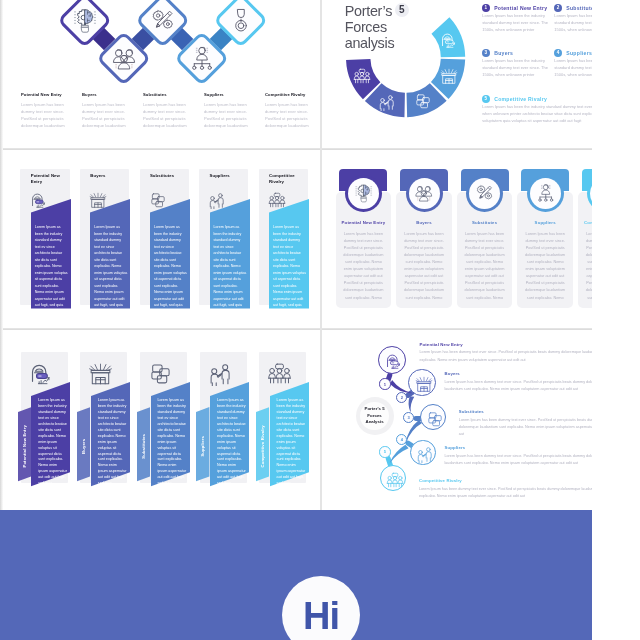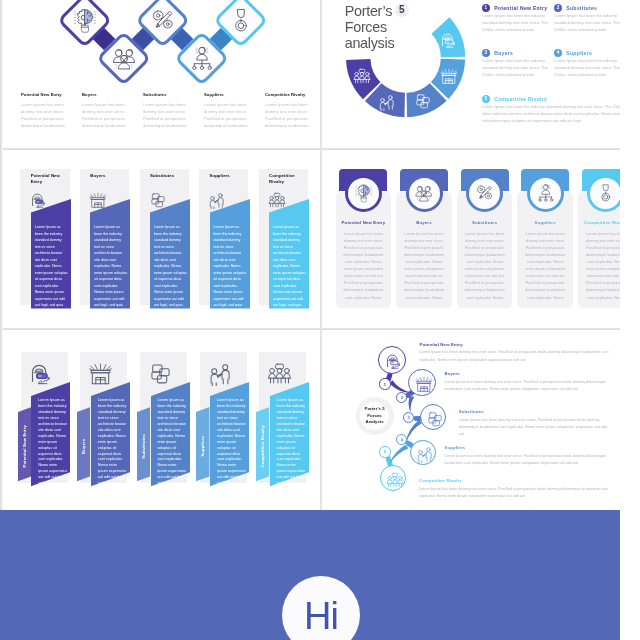--- a/index.html
+++ b/index.html
@@ -1,29 +1,29 @@
 <!DOCTYPE html>
 <html><head>
 <meta charset="utf-8">
 <style>
   html,body{margin:0;padding:0;}
   body{width:640px;height:640px;overflow:hidden;background:#ffffff;
        font-family:"Liberation Sans",sans-serif;}
-  #root{position:relative;width:592px;height:640px;background:#14532d;overflow:hidden;padding-left:28px;}
+  #root{position:relative;width:592px;height:640px;background:#14532d;overflow:hidden;}
     .edge{position:absolute;top:0;width:3px;height:510px;z-index:51;}
   .edge.l{left:0;background:linear-gradient(90deg,#d6d6d6 0%,#ececec 55%,#fbfbfb 100%);}
   .edge.r{left:637px;background:linear-gradient(270deg,#d6d6d6 0%,#ececec 55%,#fbfbfb 100%);}
     .hdiv{position:absolute;left:3px;width:634px;height:2px;z-index:50;
         background:linear-gradient(180deg,#e8e8e8,#d8d8d8);}
     .vdiv{position:absolute;left:320px;top:0;width:1.5px;height:510px;background:#e4e4e4;z-index:50;}
   .slide{position:absolute;width:317px;height:180px;overflow:hidden;background:#fff;}
   .footer{position:absolute;left:0;top:510px;width:640px;height:130px;background:#5468b8;}
   .logo{position:absolute;left:282px;top:576px;width:78px;height:78px;border-radius:50%;
         background:#fbfbfd;display:flex;align-items:center;justify-content:center;}
-  .logo span{font-size:38px;font-weight:400;color:#4055a9;letter-spacing:-1px;position:relative;top:1px;}
+  .logo span{font-size:38px;font-weight:700;color:#4055a9;letter-spacing:-1px;position:relative;top:1px;}
   .ico{stroke-linecap:round;stroke-linejoin:round;fill:none;}
 
   
       .s1 .diam{position:absolute;width:39.4px;height:39.4px;border-radius:7.5px;
             transform:rotate(45deg);background:#fdfdff;box-sizing:border-box;border:3.6px solid;z-index:2;}
   .s1 .conn{position:absolute;width:16px;height:16px;transform:rotate(45deg);z-index:1;}
   .s1 .dicon{position:absolute;z-index:3;}
   .s1 .col{position:absolute;width:48px;}
     .s1 .col h4{margin:0;font-size:4.35px;font-weight:700;color:#15151f;letter-spacing:.02em;line-height:6px;white-space:nowrap;transform:scaleX(0.96);transform-origin:0 0;}
     .s1 .col p{margin:3.2px 0 0 0;font-size:4.15px;color:#bcbcc8;line-height:7.0px;letter-spacing:.005em;}

